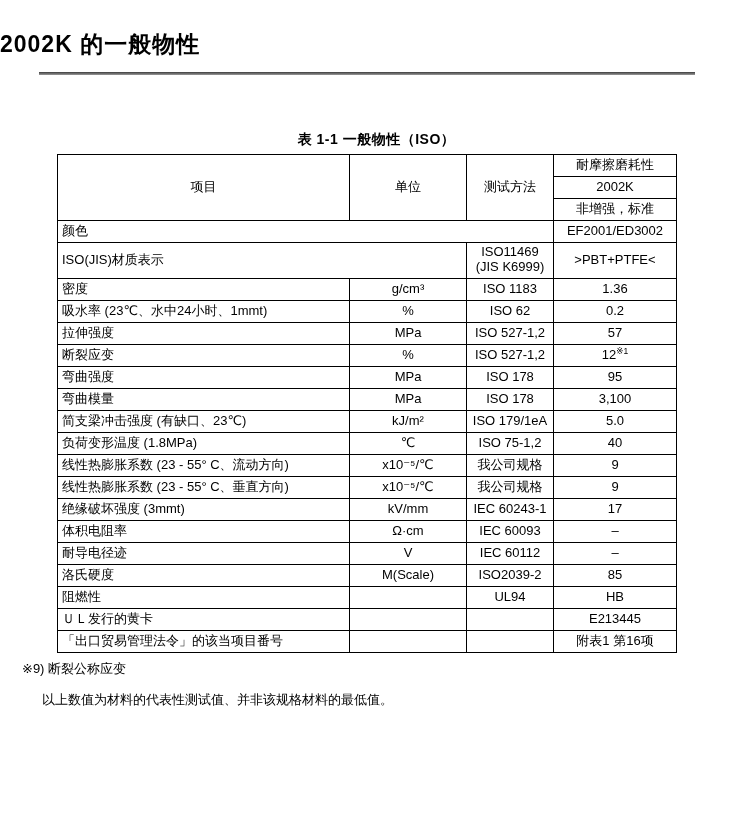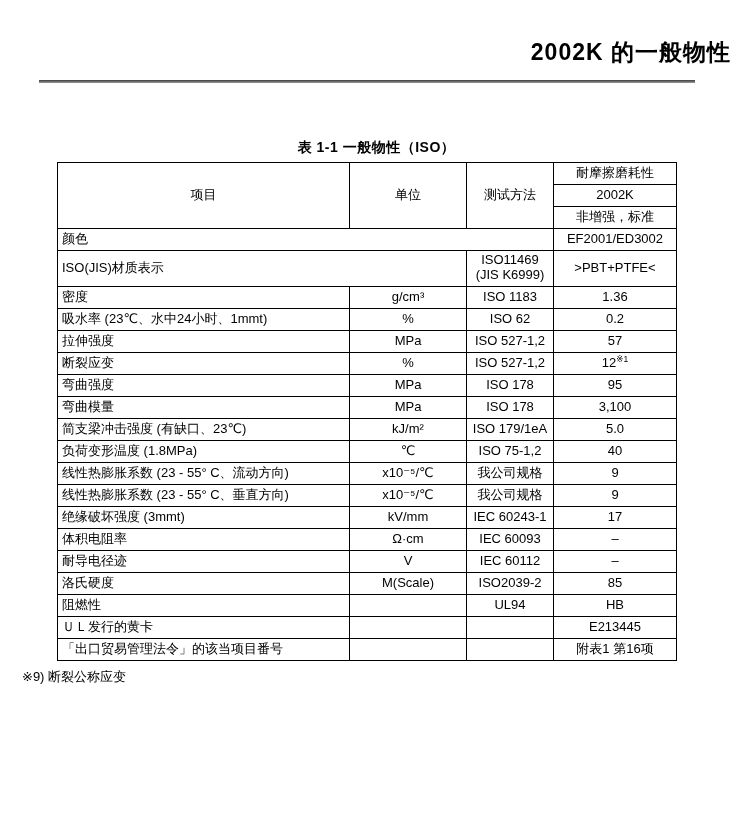--- a/index.html
+++ b/index.html
@@ -12,22 +12,22 @@
     font-family: "Liberation Sans", "DejaVu Sans", sans-serif;
     color: #000;
   }
   .page {
     position: relative;
     width: 731px;
     height: 833px;
     overflow: hidden;
   }
   .doc-title {
-    padding-top: 38px;
-    text-align: right;
+    padding-top: 30px;
+    text-align: left;
     font-size: 23px;
     font-weight: bold;
     letter-spacing: 1px;
     line-height: 1.25;
   }
   .title-divider {
     margin-top: 13px;
     margin-left: 39px;
     width: 656px;
     height: 3px;
@@ -222,14 +222,15 @@
       <tr>
         <td class="c-label">「出口贸易管理法令」的该当项目番号</td>
         <td class="c-unit"></td>
         <td class="c-method"></td>
         <td class="c-value">附表1 第16项</td>
       </tr>
     </tbody>
   </table>
 
   <div class="footnote-1">※9) 断裂公称应变</div>
+  <div class="footnote-2">以上数值为材料的代表性测试值、并非该规格材料的最低值。</div>
 
 </div>
 
 </body></html>

